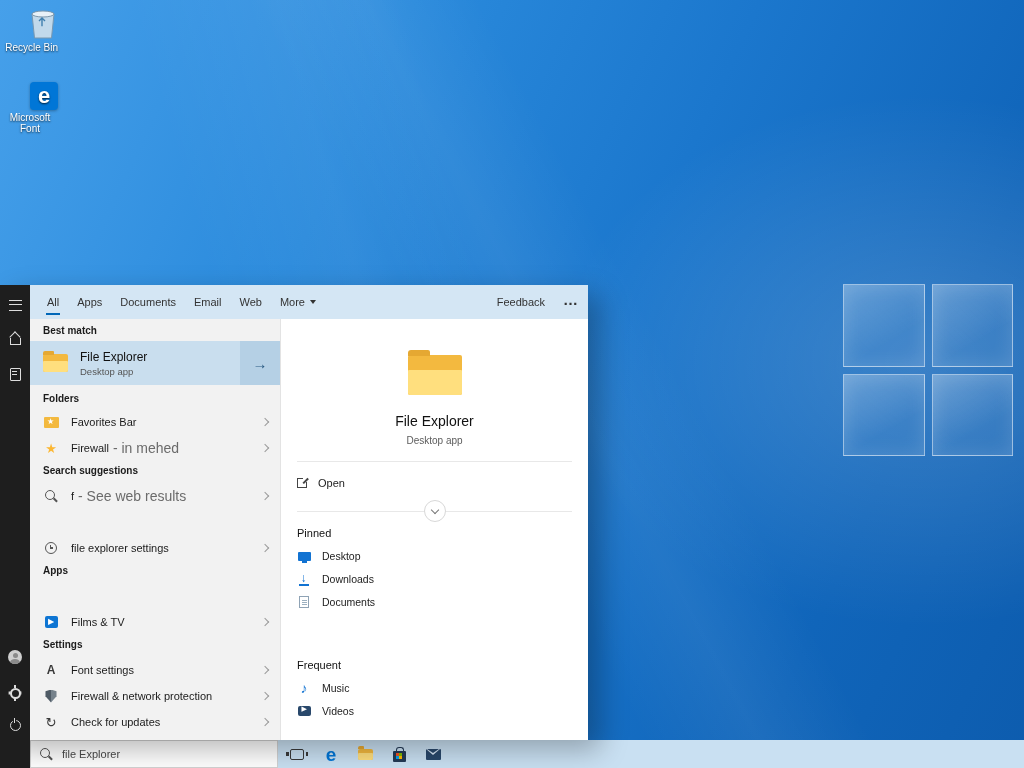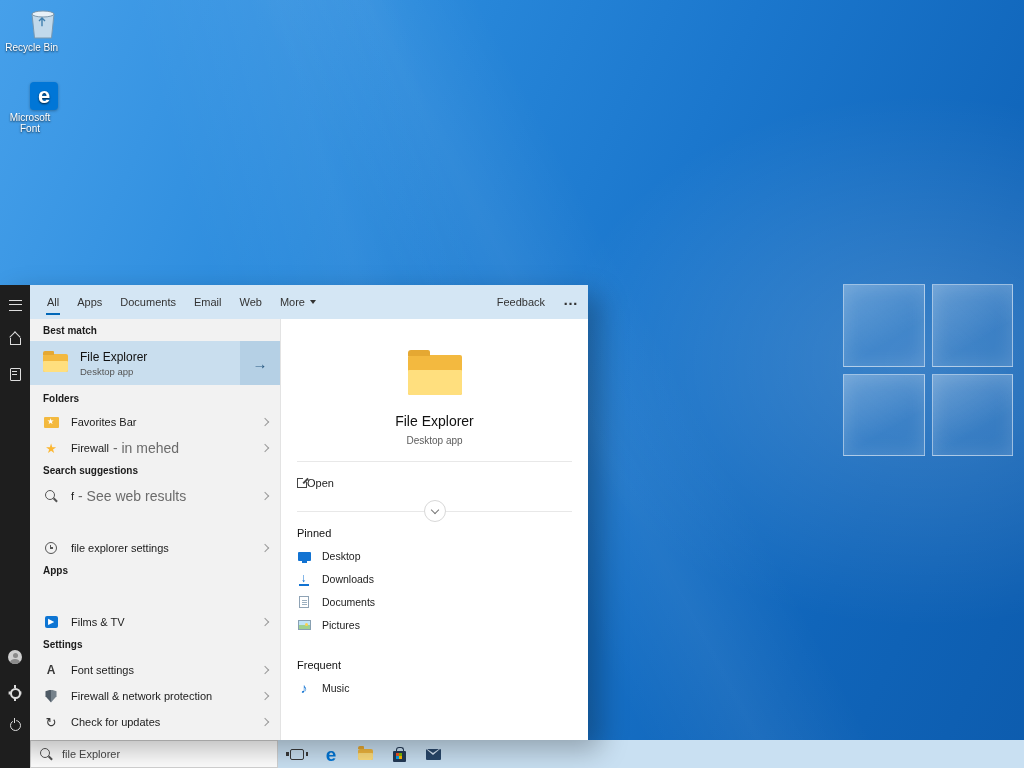--- a/index.html
+++ b/index.html
@@ -84,21 +84,21 @@
   .i-fontA{font-size:12px;font-weight:bold;color:#3a3a3a;line-height:1}
   .i-shield{width:12px;height:13px;background:linear-gradient(90deg,#4f5b66 50%,#76828c 50%);
     clip-path:polygon(50% 0,96% 14%,96% 52%,50% 100%,4% 52%,4% 14%);display:inline-block}
   .i-refresh{font-size:13px;color:#3a3a3a;line-height:1}
   
   .preview{position:absolute;left:280px;top:34px;width:308px;height:421px;background:#fff;border-left:1px solid #e3e3e3}
   .pv-folder{position:absolute;left:calc(50% - 27px);top:36px}
   .pv-title{position:absolute;top:94px;width:100%;text-align:center;font-size:14px;color:#111}
   .pv-sub{position:absolute;top:116px;width:100%;text-align:center;font-size:10px;color:#5c5c5c}
   .pv-div{position:absolute;left:16px;right:16px;height:1px;background:#e8e8e8}
-  .pv-open{position:absolute;left:16px;top:152px;height:24px;display:flex;align-items:center;font-size:11px;color:#222;cursor:pointer}
+  .pv-open{position:absolute;left:16px;top:152px;height:24px;display:flex;align-items:center;gap:11px;font-size:11px;color:#222;cursor:pointer}
   .i-open{width:10px;height:10px;border:1.3px solid #444;position:relative;display:inline-block}
   .i-open::before{content:"";position:absolute;right:-2px;top:-2px;width:5px;height:5px;background:#fff}
   .i-open::after{content:"";position:absolute;right:-2.5px;top:.5px;width:7px;height:1.5px;background:#444;transform:rotate(-45deg)}
   .pv-chev-circle{position:absolute;left:calc(50% - 11px);top:181px;width:22px;height:22px;border:1px solid #d8d8d8;border-radius:50%;
     background:#fff;display:flex;align-items:center;justify-content:center;cursor:pointer}
   .pv-chev{width:6px;height:6px;border-right:1.4px solid #777;border-bottom:1.4px solid #777;transform:rotate(45deg);margin-top:-3px}
   .pv-head{position:absolute;left:16px;font-size:11px;font-weight:normal;color:#111}
   .pvrow{position:absolute;left:16px;right:16px;height:22px;display:flex;align-items:center;gap:11px;font-size:10.5px;color:#222;cursor:pointer}
   .pic{width:14px;display:flex;justify-content:center;align-items:center;flex:none}
   .i-monitor{width:13px;height:9px;background:#1273d2;border-radius:1px;position:relative;display:inline-block}
@@ -331,34 +331,36 @@
             </span>
           </span>
         <span>Downloads</span>
       </div>
       <div class="pvrow" style="top:272px">
         <span class="pic">
             <span class="i-doc"></span>
           </span>
         <span>Documents</span>
       </div>
-      <div class="pvrow" style="top:295px">
-        <span class="pic">
-            <span class="i-pic"></span>
-          </span>
-        <span>Pictures</span>
-      </div>
 
       <div class="pv-head" style="top:340px">Frequent</div>
 
       <div class="pvrow" style="top:358px">
         <span class="pic">
             <span class="i-music">♪</span>
           </span>
         <span>Music</span>
+      </div>
+      <div class="pvrow" style="top:381px">
+        <span class="pic">
+            <span class="i-video">
+              <span>▶</span>
+            </span>
+          </span>
+        <span>Videos</span>
       </div>
     </div>
   </div>
 
   <div class="taskbar">
     <div class="tb-search">
       <span class="i-search"></span>
       <input class="tb-input" type="text" value="file Explorer" style="">
     </div>
     <div class="tb-icons">

